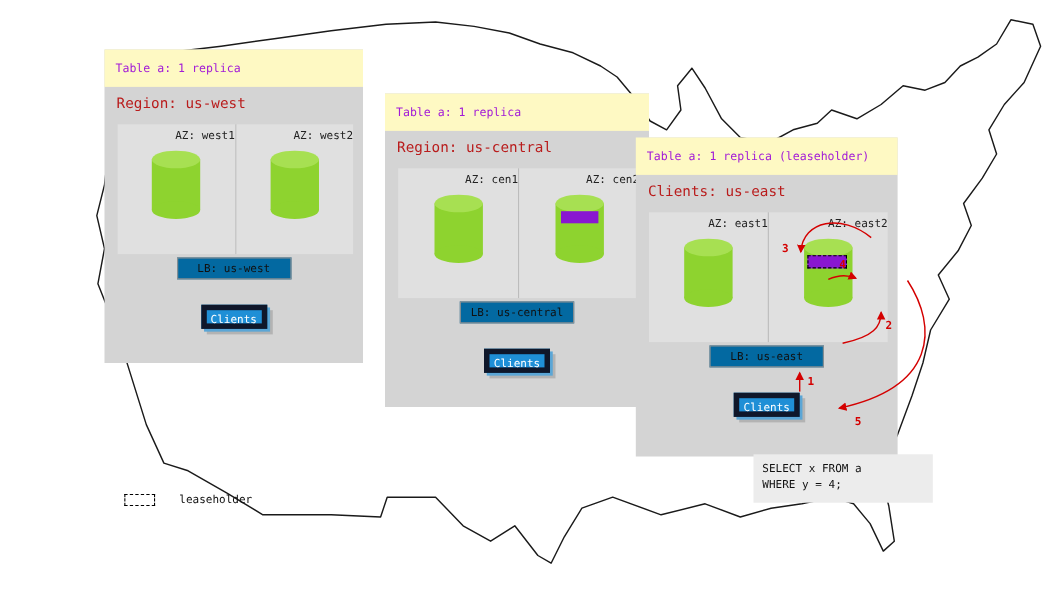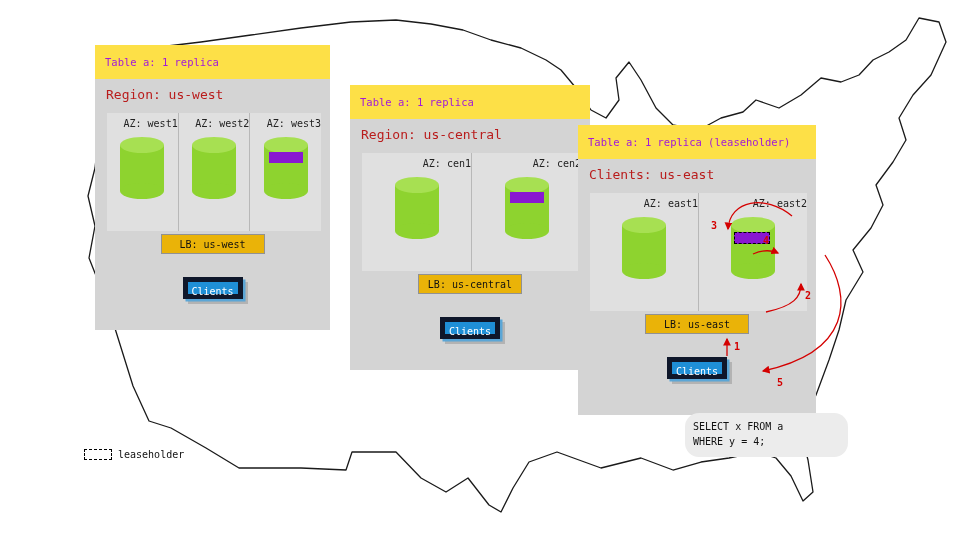--- a/index.html
+++ b/index.html
@@ -12,21 +12,21 @@
   .map-layer{position:absolute;left:0;top:0;width:960px;height:540px;z-index:0;}
   .map-layer path{fill:none;stroke:#1a1a1a;stroke-width:1.3;stroke-linejoin:round;}
 
   
   .panel{position:absolute;background:#d4d4d4;z-index:2;}
   .panel-west{left:95px;top:45px;width:235px;height:285px;}
   .panel-central{left:350px;top:85px;width:240px;height:285px;}
   .panel-east{left:578px;top:125px;width:238px;height:290px;}
 
   .panel-header{
-    position:absolute;left:0;top:0;right:0;height:34px;background:#fde047;
+    position:absolute;left:0;top:0;right:0;height:34px;background:#fef9c3;
     line-height:34px;padding-left:10px;font-size:10.5px;color:#a21bd7;
     white-space:nowrap;box-sizing:border-box;
   }
   .region-title{
     position:absolute;left:11px;top:42px;font-size:13px;color:#b91c1c;white-space:nowrap;
   }
   .az-row{
     position:absolute;left:12px;right:9px;top:68px;height:118px;display:flex;
   }
   .az-col{
@@ -40,39 +40,39 @@
   .cylinder{position:relative;width:44px;height:62px;margin:6px auto 0;}
   .cyl-shaft{position:absolute;left:0;top:8px;width:44px;height:46px;background:#8ed32f;}
   .cyl-bottom{position:absolute;left:0;bottom:0;width:44px;height:16px;border-radius:50%;background:#8ed32f;}
   .cyl-top{position:absolute;left:0;top:0;width:44px;height:16px;border-radius:50%;background:#a7e052;}
   .replica-band{position:absolute;left:5px;top:15px;width:34px;height:11px;background:#8917d1;z-index:3;}
   .replica-band.leaseholder{left:3px;width:34px;height:10px;border:1.5px dashed #000000;}
 
   
   .lb-box{
     position:absolute;top:189px;left:50%;transform:translateX(-50%);
-    width:104px;height:20px;background:#eab308;border:1px solid #919191;
+    width:104px;height:20px;background:#0369a1;border:1px solid #919191;
     font-size:10px;line-height:20px;text-align:center;color:#111;box-sizing:border-box;
     white-space:nowrap;
   }
   .clients-btn{
     position:absolute;top:232px;left:50%;transform:translateX(-50%);
     width:60px;height:22px;background:#1f8fd6;border:5px solid #0f172a;
     color:#ffffff;font-size:10px;line-height:20px;text-align:center;box-sizing:border-box;
     box-shadow:2.5px 2.5px 0 0 #5ba6d6, 5px 5px 0 0 #b3b3b3;
   }
 
   
   .sql-box{
     position:absolute;left:685px;top:413px;width:163px;height:44px;background:#ececec;
-    z-index:2;padding:6px 8px;box-sizing:border-box;font-size:10px;line-height:15px;color:#111;border-radius:14px;
-  }
-
-  
-  .legend{position:absolute;left:84px;top:449px;z-index:2;display:flex;align-items:center;}
+    z-index:2;padding:6px 8px;box-sizing:border-box;font-size:10px;line-height:15px;color:#111;
+  }
+
+  
+  .legend{position:absolute;left:113px;top:449px;z-index:2;display:flex;align-items:center;gap:16px;}
   .legend-swatch{width:26px;height:9px;background:#ffffff;border:1.5px dashed #000000;}
   .legend-label{font-size:10px;color:#111111;margin-left:6px;}
 
   
   .arrow-layer{position:absolute;left:0;top:0;width:960px;height:540px;z-index:5;pointer-events:none;}
   .arrow-layer .flow{stroke:#d40000;stroke-width:1.3;fill:none;marker-end:url(#arrhead);}
   .arrow-layer text{fill:#d40000;font-family:"DejaVu Sans Mono","Liberation Mono",monospace;font-size:10px;font-weight:bold;}
 </style>
 </head>
 <body>
@@ -103,29 +103,20 @@
         <div class="cyl-bottom"></div>
         <div class="cyl-top"></div>
       </div>
     </div>
     <div class="az-col">
       <div class="az-label">AZ: west2</div>
       <div class="cylinder">
         <div class="cyl-shaft"></div>
         <div class="cyl-bottom"></div>
         <div class="cyl-top"></div>
-      </div>
-    </div>
-    <div class="az-col">
-      <div class="az-label">AZ: west3</div>
-      <div class="cylinder">
-        <div class="cyl-shaft"></div>
-        <div class="cyl-bottom"></div>
-        <div class="cyl-top"></div>
-        <div class="replica-band"></div>
       </div>
     </div>
   </div>
   <div class="lb-box">LB: us-west</div>
   <div class="clients-btn">Clients</div>
 </div>
 
 <div class="panel panel-central">
   <div class="panel-header">
     <span>Table a: 1 replica</span>

